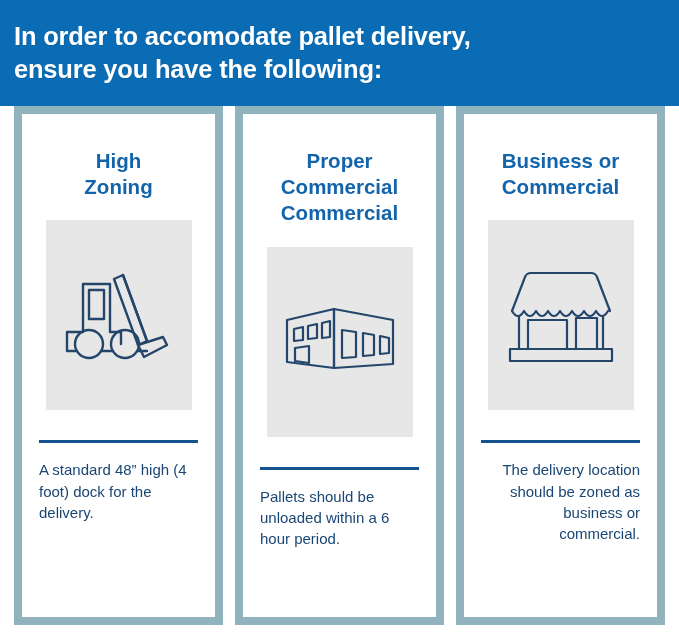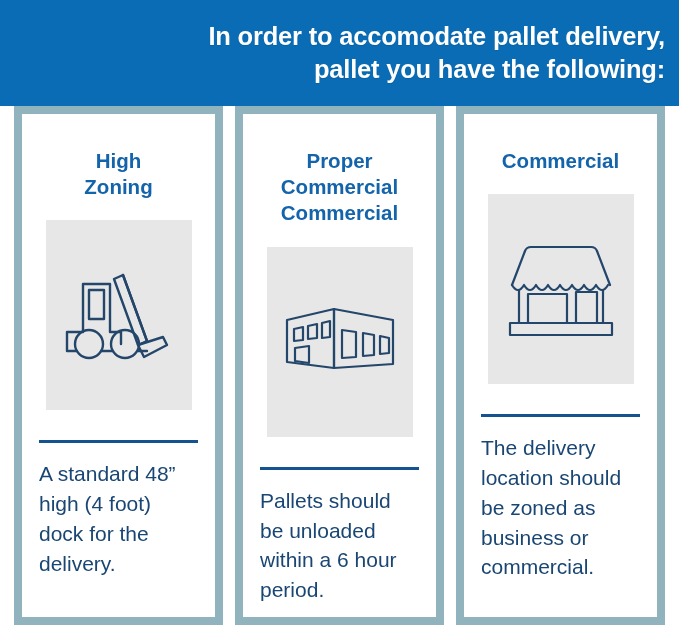--- a/index.html
+++ b/index.html
@@ -24,21 +24,21 @@
   
   .header-banner {
     position: absolute;
     left: 0;
     top: 0;
     width: 679px;
     height: 106px;
     background: #0a6cb4;
     display: flex;
     flex-direction: column;
-    align-items: flex-end;
+    align-items: flex-start;
     justify-content: center;
     box-sizing: border-box;
     padding: 0 14px;
   }
   .header-line {
     color: #ffffff;
     font-size: 25.5px;
     font-weight: bold;
     line-height: 1.28;
     text-align: center;
@@ -116,43 +116,44 @@
   .divider {
     width: 100%;
     max-width: 166px;
     height: 3px;
     background: #14538f;
     margin: 30px auto 16px auto;
     flex: 0 0 auto;
   }
   .caption {
     color: #1a4674;
-    font-size: 21px;
+    font-size: 15px;
     line-height: 1.42;
     text-align: left;
     width: 100%;
     max-width: 166px;
     margin: 0 auto;
     align-self: center;
   }
 
   
   .card.zoning .divider,
   .card.zoning .caption {
     max-width: 172px;
+    text-align: right;
   }
 </style>
 </head>
 <body>
 
 <div id="infographic">
 
   <div class="header-banner">
     <div class="header-line">In order to accomodate pallet delivery,</div>
-    <div class="header-line">pallet you have the following:</div>
+    <div class="header-line">ensure you have the following:</div>
   </div>
 
   <div class="columns">
 
     <div class="col-spacer"></div>
 
     <div class="card loading-dock">
       <div class="card-inner">
         <div class="card-title">
           <div>High</div>
@@ -218,20 +219,21 @@
         <div class="divider"></div>
         <div class="caption">Pallets should be unloaded within a 6 hour period.</div>
       </div>
     </div>
 
     <div class="col-gap"></div>
 
     <div class="card zoning">
       <div class="card-inner">
         <div class="card-title">
+          <div>Business or</div>
           <div>Commercial</div>
         </div>
 
         <div class="icon-tile">
           <span>
             <svg width="116" height="104" viewBox="0 0 116 104" fill="none" stroke="#24466b" stroke-width="2.2" stroke-linejoin="round" stroke-linecap="round">
 
               <path d="M9 48 L22 14 Q23.5 10 28 10 L88 10 Q92.5 10 94 14 L107 48"></path>
 
               <path d="M9 48 q6 10 12 0 q6 10 12 0 q6 10 12 0 q6 10 12 0

